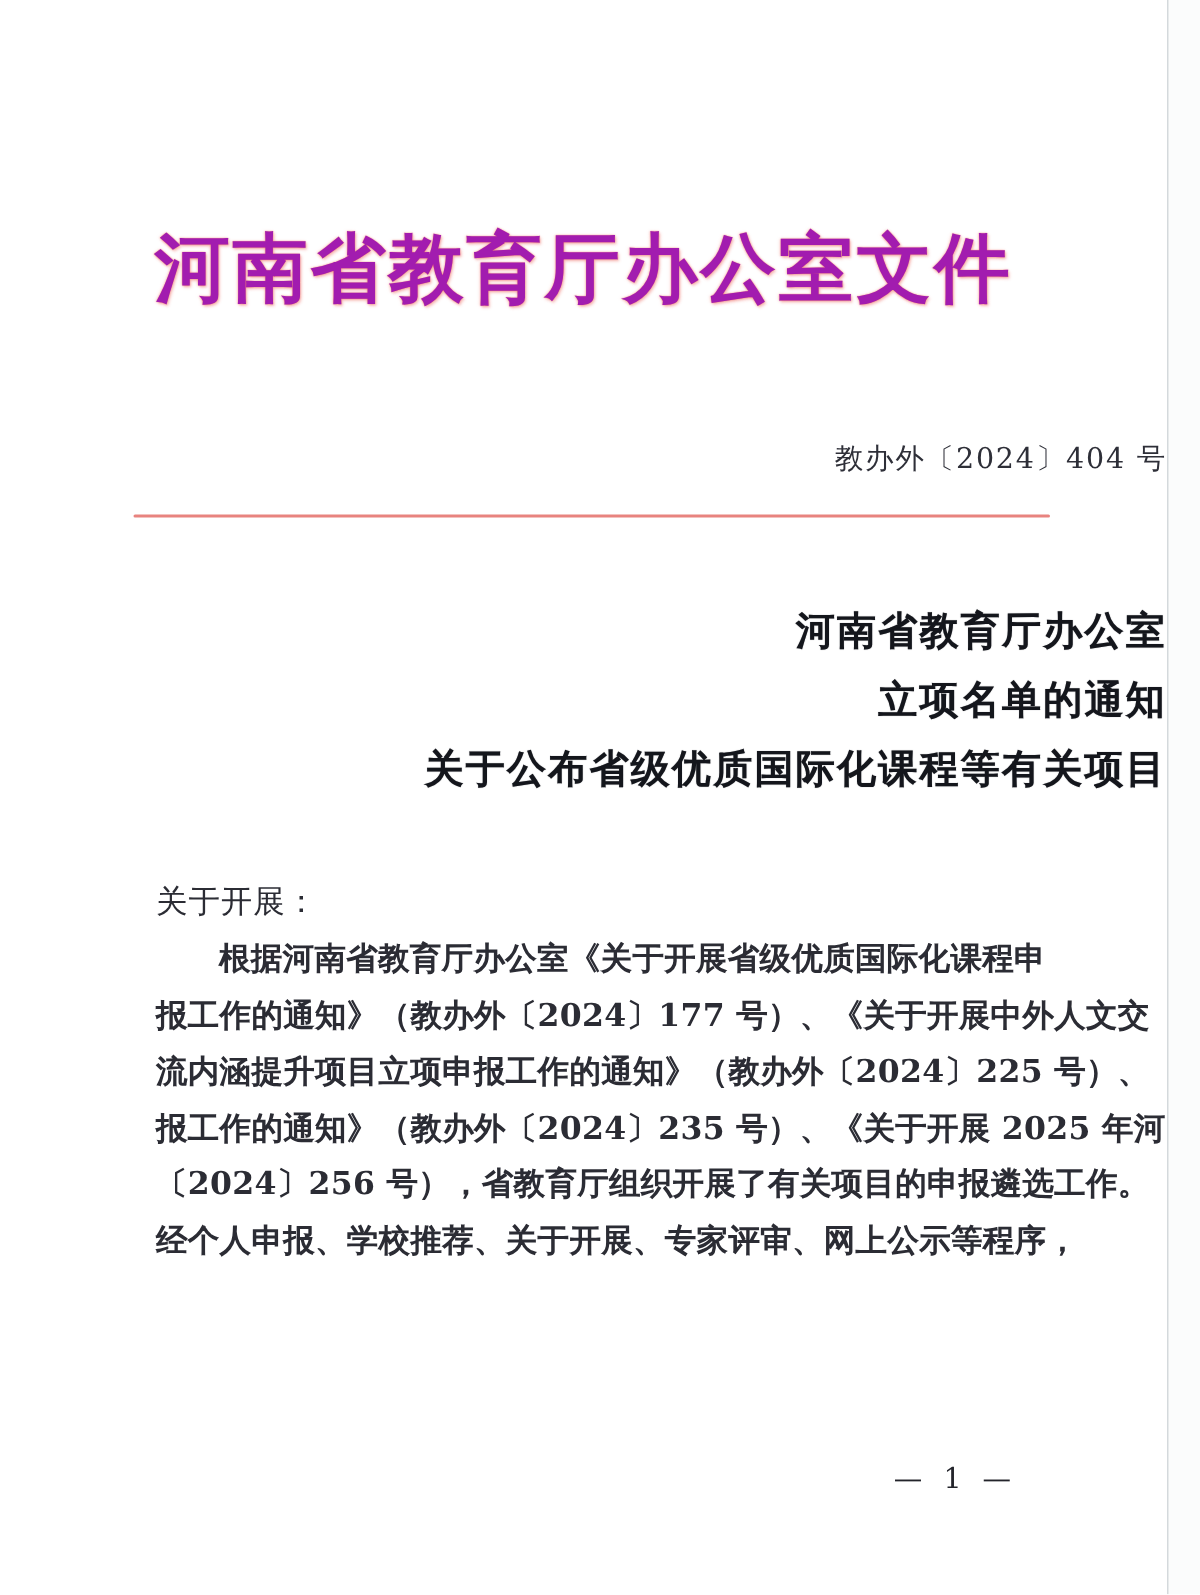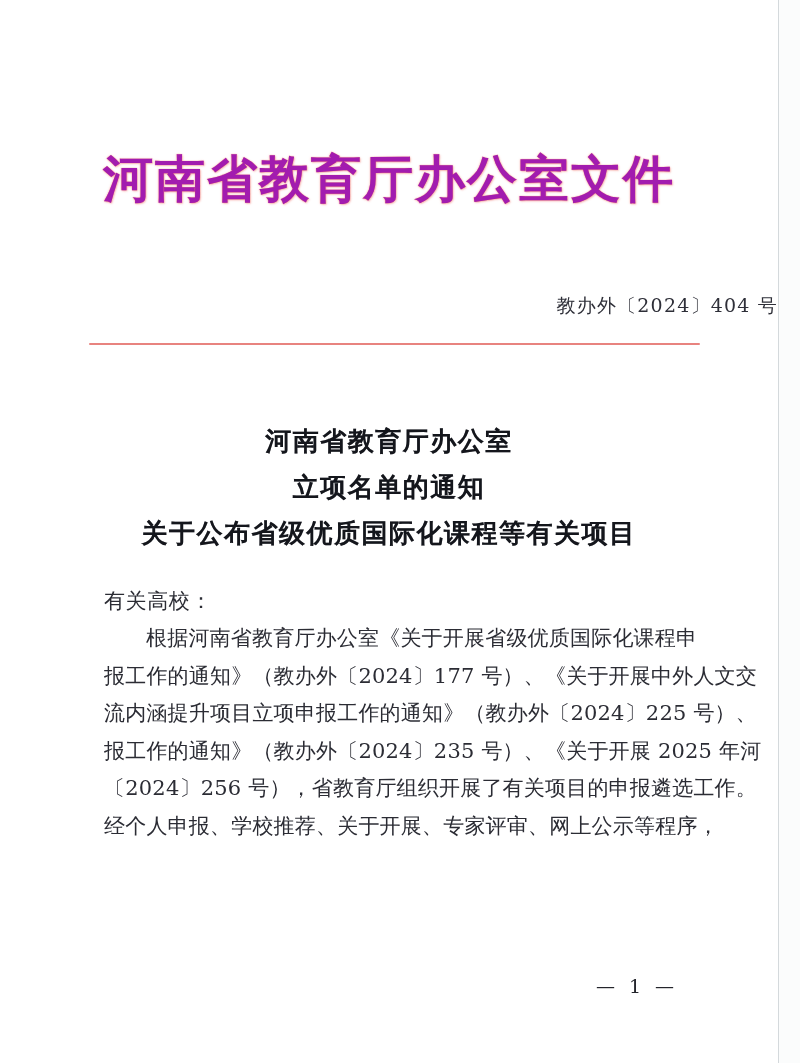--- a/index.html
+++ b/index.html
@@ -78,24 +78,24 @@
     left: 89px;
     width: 611px;
     height: 2px;
     background: #e8837f;
     border-radius: 1px;
   }
 
   
   .doc-heading {
     position: absolute;
-    top: 418px;
+    top: 398px;
     left: 0;
     width: 778px;
-    text-align: center;
+    text-align: right;
   }
   .doc-heading-line {
     font-size: 26px;
     font-weight: 700;
     line-height: 46px;
     letter-spacing: 1.5px;
     color: #14161c;
     white-space: nowrap;
     text-shadow: 0 0 0.6px rgba(20, 22, 28, 0.5);
   }
@@ -113,20 +113,21 @@
     letter-spacing: 0.6px;
     color: #2b2c34;
     white-space: nowrap;
   }
   .body-line {
     font-size: 21px;
     line-height: 37.5px;
     letter-spacing: 0.2px;
     color: #2b2c34;
     white-space: nowrap;
+    font-weight: bold;
   }
   .body-line.indent {
     text-indent: 42px;
   }
 
   .page-footer {
     position: absolute;
     top: 975px;
     left: 0;
     width: 778px;
@@ -157,21 +158,21 @@
 
   <div class="red-rule"></div>
 
   <div class="doc-heading">
     <div class="doc-heading-line">河南省教育厅办公室</div>
     <div class="doc-heading-line">立项名单的通知</div>
     <div class="doc-heading-line">关于公布省级优质国际化课程等有关项目</div>
   </div>
 
   <div class="body-block">
-    <div class="salutation">有关高校：</div>
+    <div class="salutation">关于开展：</div>
 
     <div class="body-line indent">根据河南省教育厅办公室《关于开展省级优质国际化课程申</div>
     <div class="body-line">报工作的通知》（教办外〔2024〕177 号）、《关于开展中外人文交</div>
     <div class="body-line">流内涵提升项目立项申报工作的通知》（教办外〔2024〕225 号）、</div>
     <div class="body-line">报工作的通知》（教办外〔2024〕235 号）、《关于开展 2025 年河</div>
     <div class="body-line">〔2024〕256 号），省教育厅组织开展了有关项目的申报遴选工作。</div>
     <div class="body-line">经个人申报、学校推荐、关于开展、专家评审、网上公示等程序，</div>
   </div>
 
   <div class="page-footer">

